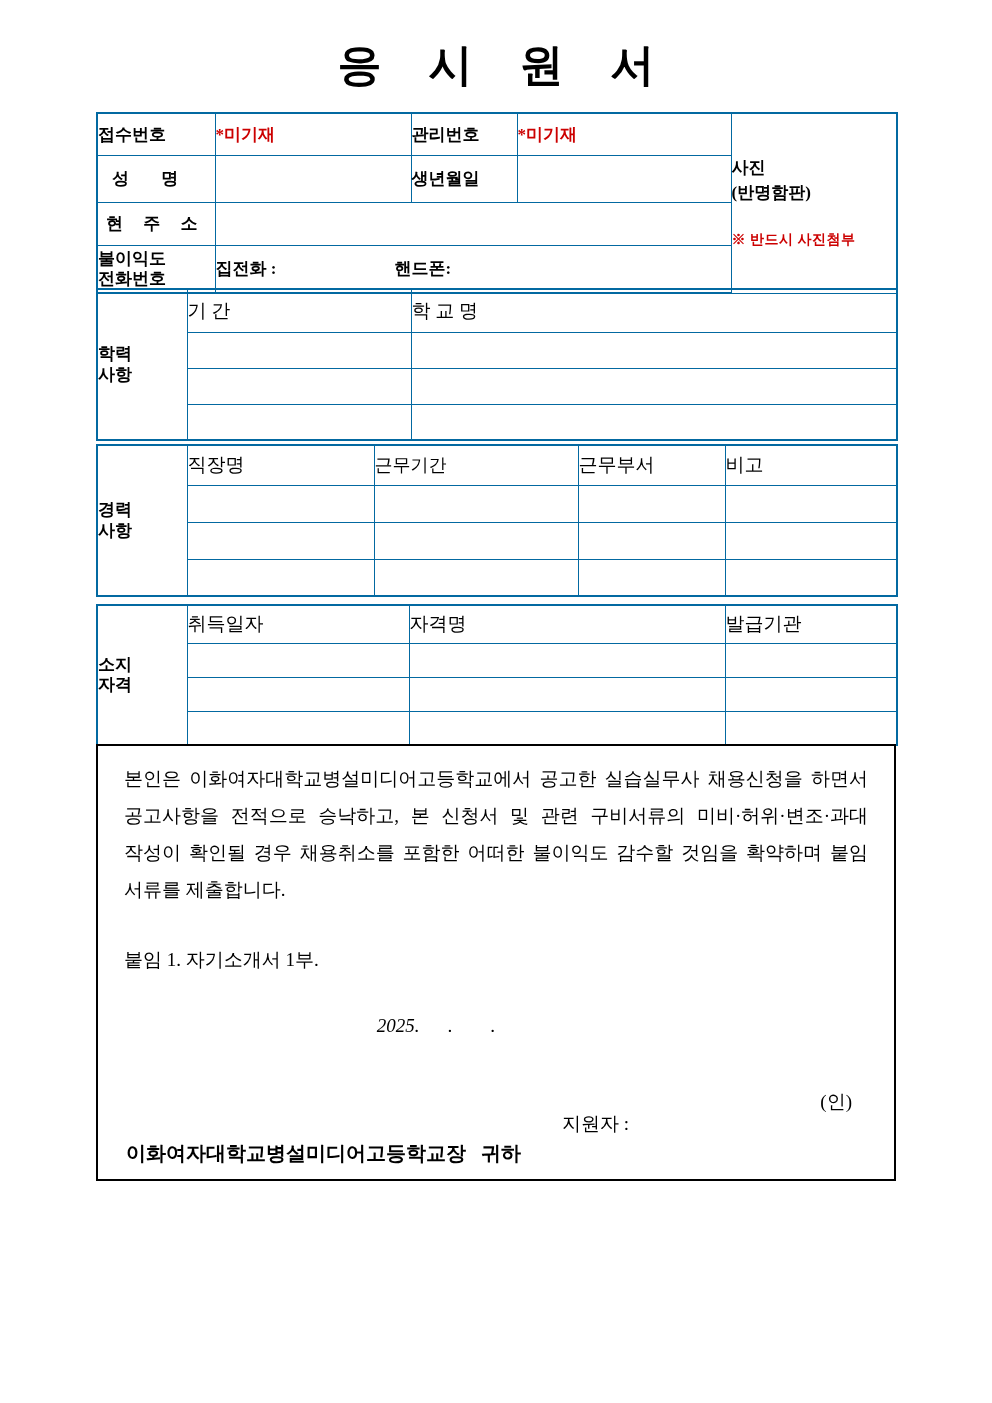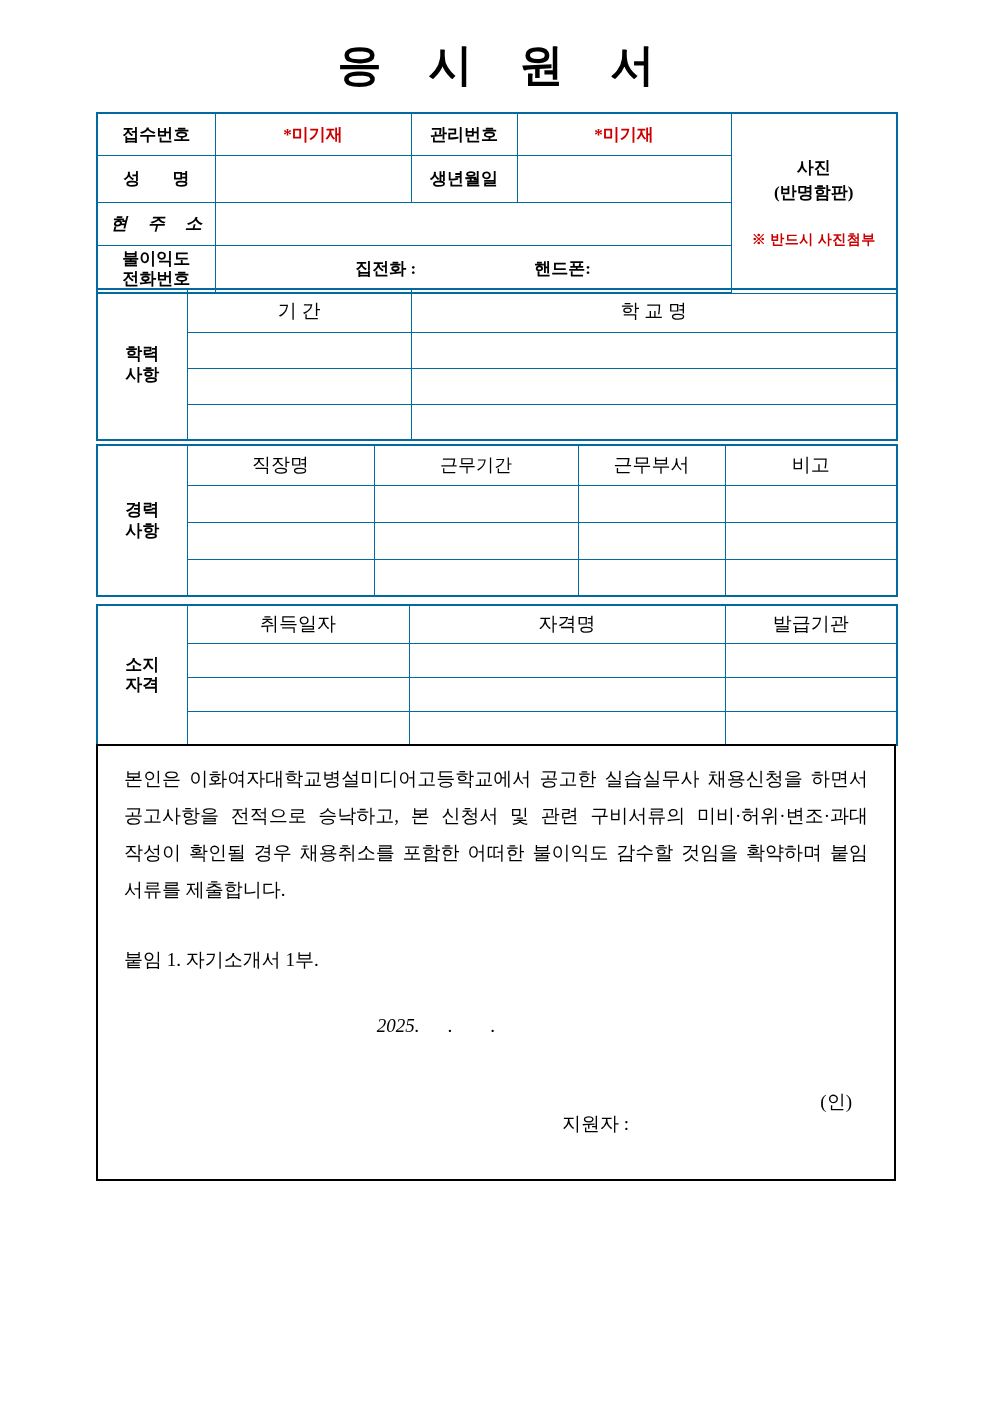--- a/index.html
+++ b/index.html
@@ -42,34 +42,34 @@
   .ftable {
     position: absolute;
     border-collapse: collapse;
     table-layout: fixed;
   }
   .ftable td {
     border: 1px solid #0369a1;
     padding: 0;
     font-size: 17px;
     vertical-align: middle;
-    text-align: center;
+    text-align: left;
     font-weight: bold;
   }
   .ftable td.plain {
     font-weight: normal;
   }
   .outer-top    { border-top-width: 2px !important; }
   .outer-bottom { border-bottom-width: 2px !important; }
   .outer-left   { border-left-width: 2px !important; }
   .outer-right  { border-right-width: 2px !important; }
 
   .lbl      { font-weight: bold; }
   .spaced2  { letter-spacing: 14px; text-indent: 14px; }
-  .spaced3  { letter-spacing: 8px;  text-indent: 8px; font-style: italic; }
+  .spaced3  { letter-spacing: 8px;  text-indent: 8px; }
   .two-line { line-height: 1.18; }
 
   .red      { color: #cc0000; }
   .cell-val {
     text-align: left;
     padding-left: 7px;
     font-weight: bold;
     font-size: 15px;
   }
   .phone-cell {
@@ -313,15 +313,16 @@
       </div>
 
       <div class="date-line">2025.      .        .</div>
 
       <div class="signer-line">
         <span>지원자 :</span>
         <span class="seal-mark">(인)</span>
       </div>
 
     </div>
+    <div class="addressee">이화여자대학교병설미디어고등학교장   귀하</div>
   </div>
 
 </div>
 
 </body></html>

